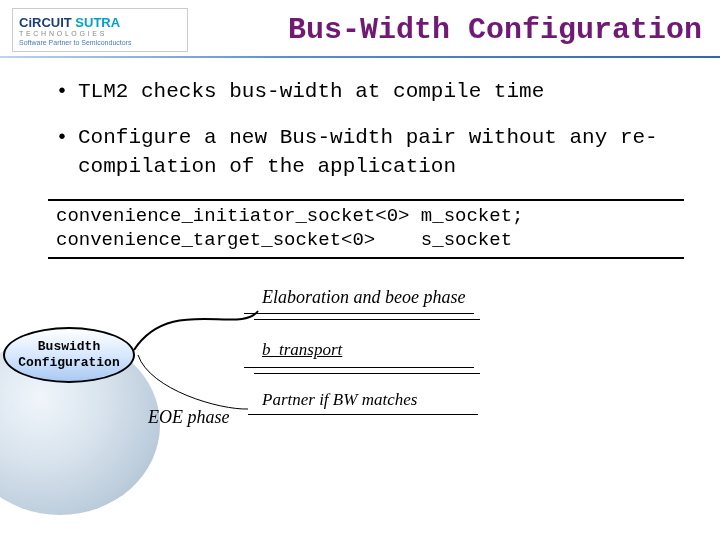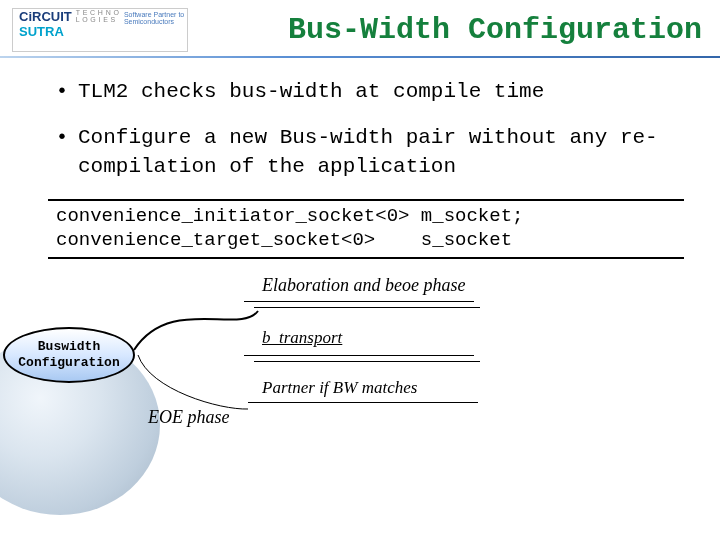--- a/index.html
+++ b/index.html
@@ -7,30 +7,30 @@
     width: 720px; height: 540px;
     font-family: "Courier New", monospace;
     background: #fff; position: relative; overflow: hidden;
   }
   .header {
     height: 56px; display: flex; align-items: center;
     padding: 4px 12px 0 12px; position: relative;
   }
   .logo {
     width: 176px; height: 44px; border: 1px solid #ccc;
-    display: flex; flex-direction: row; justify-content: center;
+    display: flex; flex-direction: column; justify-content: center;
     padding-left: 6px; font-size: 10px;
   }
   .logo-top { font-family: Arial, sans-serif; font-weight: bold; font-size: 13px; color: #1a3d7a; }
   .logo-top .sutra { color: #00a2cc; }
   .logo-sub { font-family: Arial, sans-serif; font-size: 7px; color: #888; letter-spacing: 0.4px; }
   .logo-tag { font-family: Arial, sans-serif; font-size: 7px; color: #4a7bbd; margin-top: 2px; }
   .title {
     flex: 1; text-align: right; font-size: 30px;
-    font-family: "Courier New", monospace; color: #15803d;
+    font-family: "Courier New", monospace; color: #701a75;
     font-weight: bold; padding-right: 6px;
   }
   .blue-rule {
     position: absolute; left: 0; right: 0; top: 56px; height: 2px;
     background: linear-gradient(to right, #bcd4ee 0%, #5a8fd4 40%, #3366aa 100%);
   }
   .bullets {
     padding: 22px 28px 0 56px; font-size: 21px; line-height: 1.35;
   }
   .bullets li { list-style: none; position: relative; margin-bottom: 18px; padding-left: 22px; }
@@ -51,21 +51,21 @@
     background: linear-gradient(to bottom, #fff 0%, #d8e8ff 50%, #a9c9f2 100%);
     display: flex; align-items: center; justify-content: center; text-align: center;
     font-family: "Courier New", monospace; font-weight: bold; font-size: 13px; line-height: 1.2;
   }
   .curve { position: absolute; left: 130px; top: 30px; }
   .eoe {
     position: absolute; left: 148px; top: 132px;
     font-family: "Times New Roman", serif; font-style: italic; font-size: 18px;
   }
   .timeline {
-    position: absolute; left: 262px; top: 0; width: 210px;
+    position: absolute; left: 262px; top: 12px; width: 210px;
   }
   .elab {
     font-family: "Times New Roman", serif; font-style: italic; font-size: 18px;
     line-height: 1.2; margin-bottom: 2px;
   }
   .line-pair { position: relative; height: 12px; margin-bottom: 6px; }
   .line-pair .l1 { position: absolute; left: -18px; right: -2px; height: 1px; background: #000; top: 3px; }
   .line-pair .l2 { position: absolute; left: -8px; right: -8px; height: 1px; background: #000; top: 9px; }
   .btrans {
     font-family: "Times New Roman", serif; font-style: italic; font-size: 17px;

